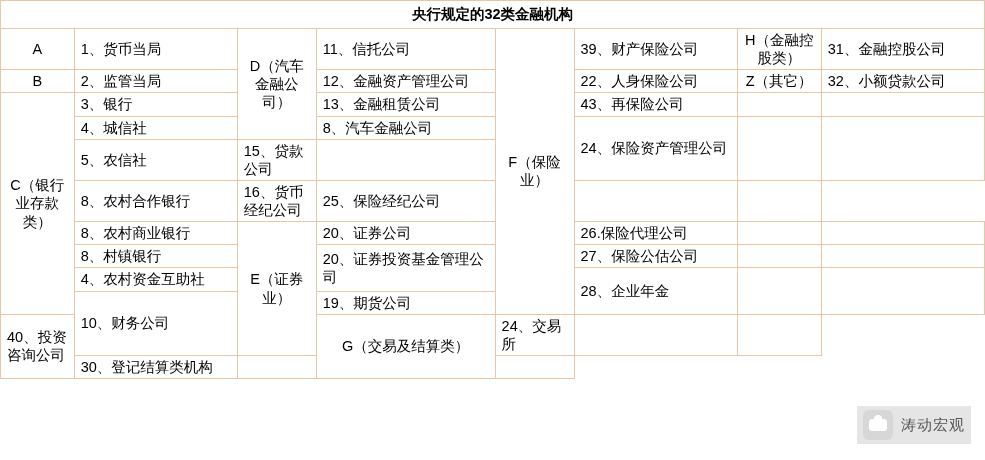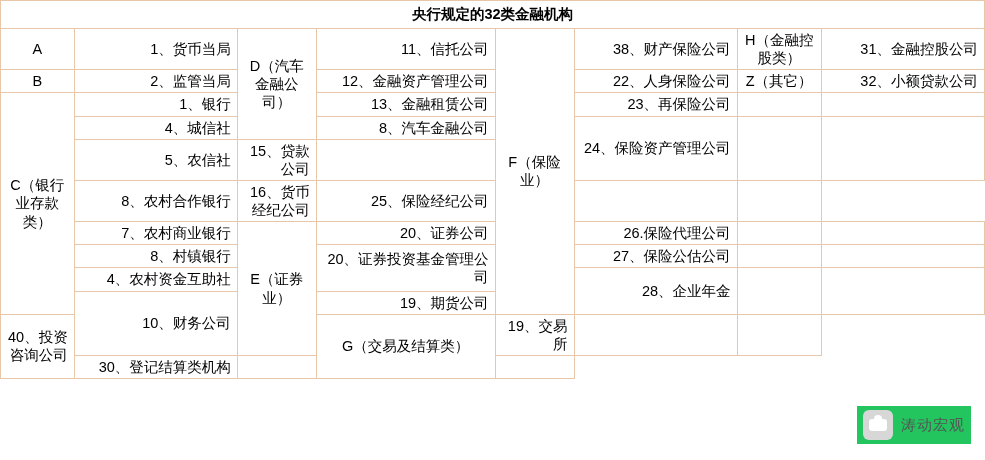--- a/index.html
+++ b/index.html
@@ -38,21 +38,21 @@
     text-align: center;
     font-weight: bold;
     font-size: 16.5px;
     border: 1px solid #e8c7a8;
     height: 28px;
   }
   td.group-cell {
     text-align: center;
   }
   td.item-cell {
-    text-align: right;
+    text-align: left;
     padding-left: 14px;
   }
   td.blank-cell {
     border: 1px solid #e8c7a8;
   }
   .col-a { width: 70px; }
   .col-b { width: 155px; }
   .col-c { width: 75px; }
   .col-d { width: 170px; }
   .col-e { width: 75px; }
@@ -61,21 +61,21 @@
   .col-h { width: 155px; }
 
   
   #watermark {
     position: absolute;
     right: 14px;
     bottom: 16px;
     display: flex;
     align-items: center;
     gap: 8px;
-    background: #22c55e;
+    background: #e5e5e5;
     padding: 4px 6px;
     pointer-events: none;
   }
   #watermark .wm-badge {
     width: 30px;
     height: 30px;
     border-radius: 6px;
     background: #d7d7d7;
     position: relative;
     flex: none;
@@ -128,41 +128,41 @@
       <tr>
         <td class="title-cell" colspan="8">央行规定的32类金融机构</td>
       </tr>
 
       <tr>
         <td class="group-cell" rowspan="2">A</td>
         <td class="item-cell" rowspan="2">1、货币当局</td>
         <td class="group-cell" rowspan="6">D（汽车金融公司）</td>
         <td class="item-cell" rowspan="2">11、信托公司</td>
         <td class="group-cell" rowspan="12">F（保险业）</td>
-        <td class="item-cell" rowspan="2">38、财产保险公司</td>
+        <td class="item-cell" rowspan="2">39、财产保险公司</td>
         <td class="group-cell" rowspan="2">H（金融控股类）</td>
         <td class="item-cell" rowspan="2">31、金融控股公司</td>
       </tr>
       <tr></tr>
 
       <tr>
         <td class="group-cell" rowspan="2">B</td>
         <td class="item-cell" rowspan="2">2、监管当局</td>
         <td class="item-cell" rowspan="2">12、金融资产管理公司</td>
         <td class="item-cell" rowspan="2">22、人身保险公司</td>
         <td class="group-cell" rowspan="2">Z（其它）</td>
         <td class="item-cell" rowspan="2">32、小额贷款公司</td>
       </tr>
       <tr></tr>
 
       <tr>
         <td class="group-cell" rowspan="8">C（银行业存款类）</td>
-        <td class="item-cell">1、银行</td>
+        <td class="item-cell">3、银行</td>
         <td class="item-cell">13、金融租赁公司</td>
-        <td class="item-cell">23、再保险公司</td>
+        <td class="item-cell">43、再保险公司</td>
         <td class="blank-cell"></td>
         <td class="blank-cell"></td>
       </tr>
 
       <tr>
         <td class="item-cell">4、城信社</td>
         <td class="item-cell">8、汽车金融公司</td>
         <td class="item-cell" rowspan="2">24、保险资产管理公司</td>
         <td class="blank-cell" rowspan="2"></td>
         <td class="blank-cell" rowspan="2"></td>
@@ -175,21 +175,21 @@
 
       <tr>
         <td class="item-cell">8、农村合作银行</td>
         <td class="item-cell">16、货币经纪公司</td>
         <td class="item-cell">25、保险经纪公司</td>
         <td class="blank-cell"></td>
         <td class="blank-cell"></td>
       </tr>
 
       <tr>
-        <td class="item-cell">7、农村商业银行</td>
+        <td class="item-cell">8、农村商业银行</td>
         <td class="group-cell" rowspan="5">E（证券业）</td>
         <td class="item-cell">20、证券公司</td>
         <td class="item-cell">26.保险代理公司</td>
         <td class="blank-cell"></td>
         <td class="blank-cell"></td>
       </tr>
 
       <tr>
         <td class="item-cell">8、村镇银行</td>
         <td class="item-cell" rowspan="2">20、证券投资基金管理公司</td>
@@ -206,21 +206,21 @@
       </tr>
 
       <tr>
         <td class="item-cell" rowspan="2">10、财务公司</td>
         <td class="item-cell">19、期货公司</td>
       </tr>
 
       <tr>
         <td class="item-cell" rowspan="2">40、投资咨询公司</td>
         <td class="group-cell" rowspan="2">G（交易及结算类）</td>
-        <td class="item-cell">19、交易所</td>
+        <td class="item-cell">24、交易所</td>
         <td class="blank-cell"></td>
         <td class="blank-cell"></td>
       </tr>
 
       <tr>
         <td class="item-cell">30、登记结算类机构</td>
         <td class="blank-cell"></td>
         <td class="blank-cell"></td>
       </tr>
     </tbody>

